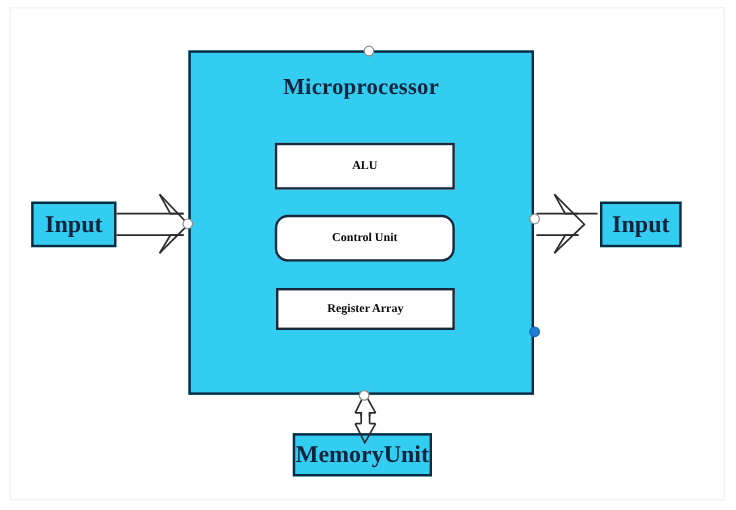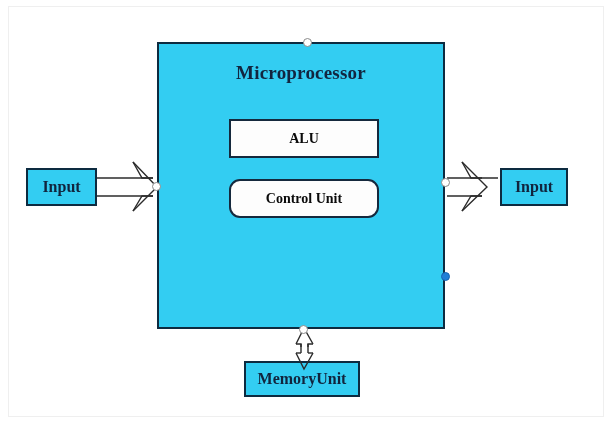--- a/index.html
+++ b/index.html
@@ -46,38 +46,38 @@
 
   
   .unit{
     position:absolute;
     background:#fdfdfd;
     border:2px solid #15293d;
     box-sizing:border-box;
     display:flex;
     align-items:center;
     justify-content:center;
-    font-size:14px;
+    font-size:10px;
     font-weight:bold;
     color:#0b0b0b;
   }
   #unit-alu{ left:70px; top:75px; width:150px; height:39px;}
   #unit-cu { left:70px; top:135px; width:150px; height:39px;border-radius:11px;}
   #unit-ra { left:71px; top:196px; width:149px; height:35px;}
 
   
   .iobox{
     position:absolute;
     background:#33CDF2;
     border:2px solid #0d2b40;
     box-sizing:border-box;
     display:flex;
     align-items:center;
     justify-content:center;
-    font-size:16px;
+    font-size:20px;
     font-weight:bold;
     color:#11243d;
   }
   #box-input { left:26px;  top:168px; width:71px;  height:38px;}
   #box-output{ left:500px; top:168px; width:68px;  height:38px;}
   #box-memory{ left:244px; top:361px; width:116px; height:36px;}
 
   
   #wires{
     position:absolute;
@@ -118,20 +118,23 @@
     <div id="mp-title">Microprocessor</div>
 
     <div class="unit" id="unit-alu">
       <span>ALU</span>
     </div>
 
     <div class="unit" id="unit-cu">
       <span>Control Unit</span>
     </div>
 
+    <div class="unit" id="unit-ra">
+      <span>Register Array</span>
+    </div>
   </div>
 
   <div class="iobox" id="box-input">
     <span>Input</span>
   </div>
 
   <div class="iobox" id="box-output">
     <span>Input</span>
   </div>
 

